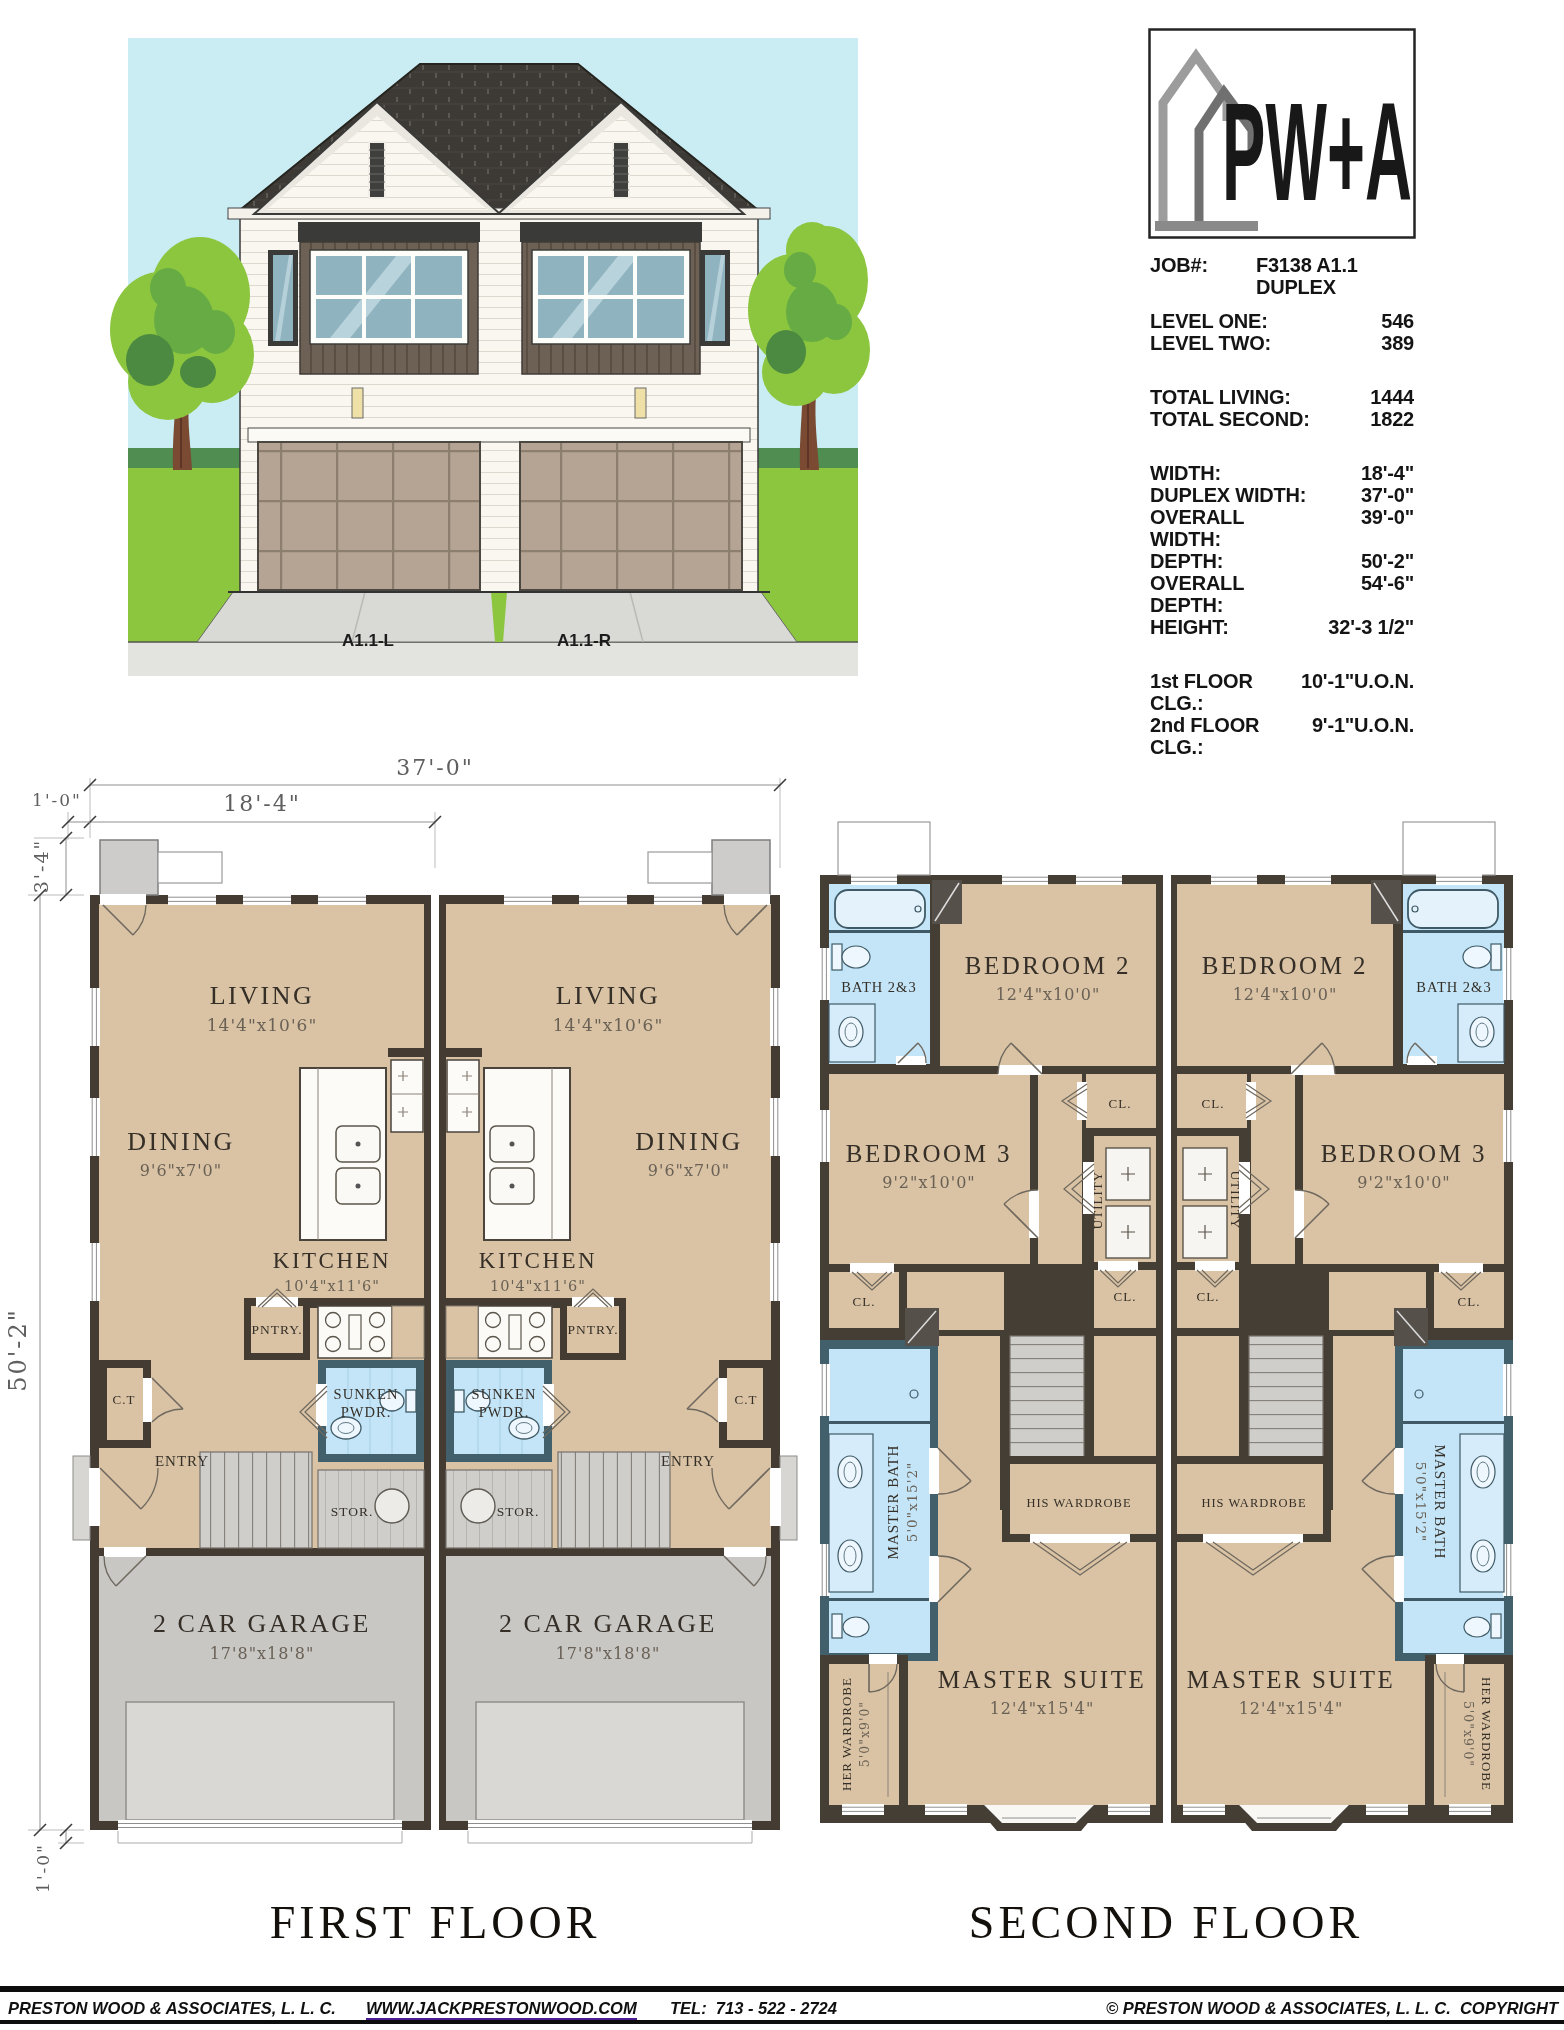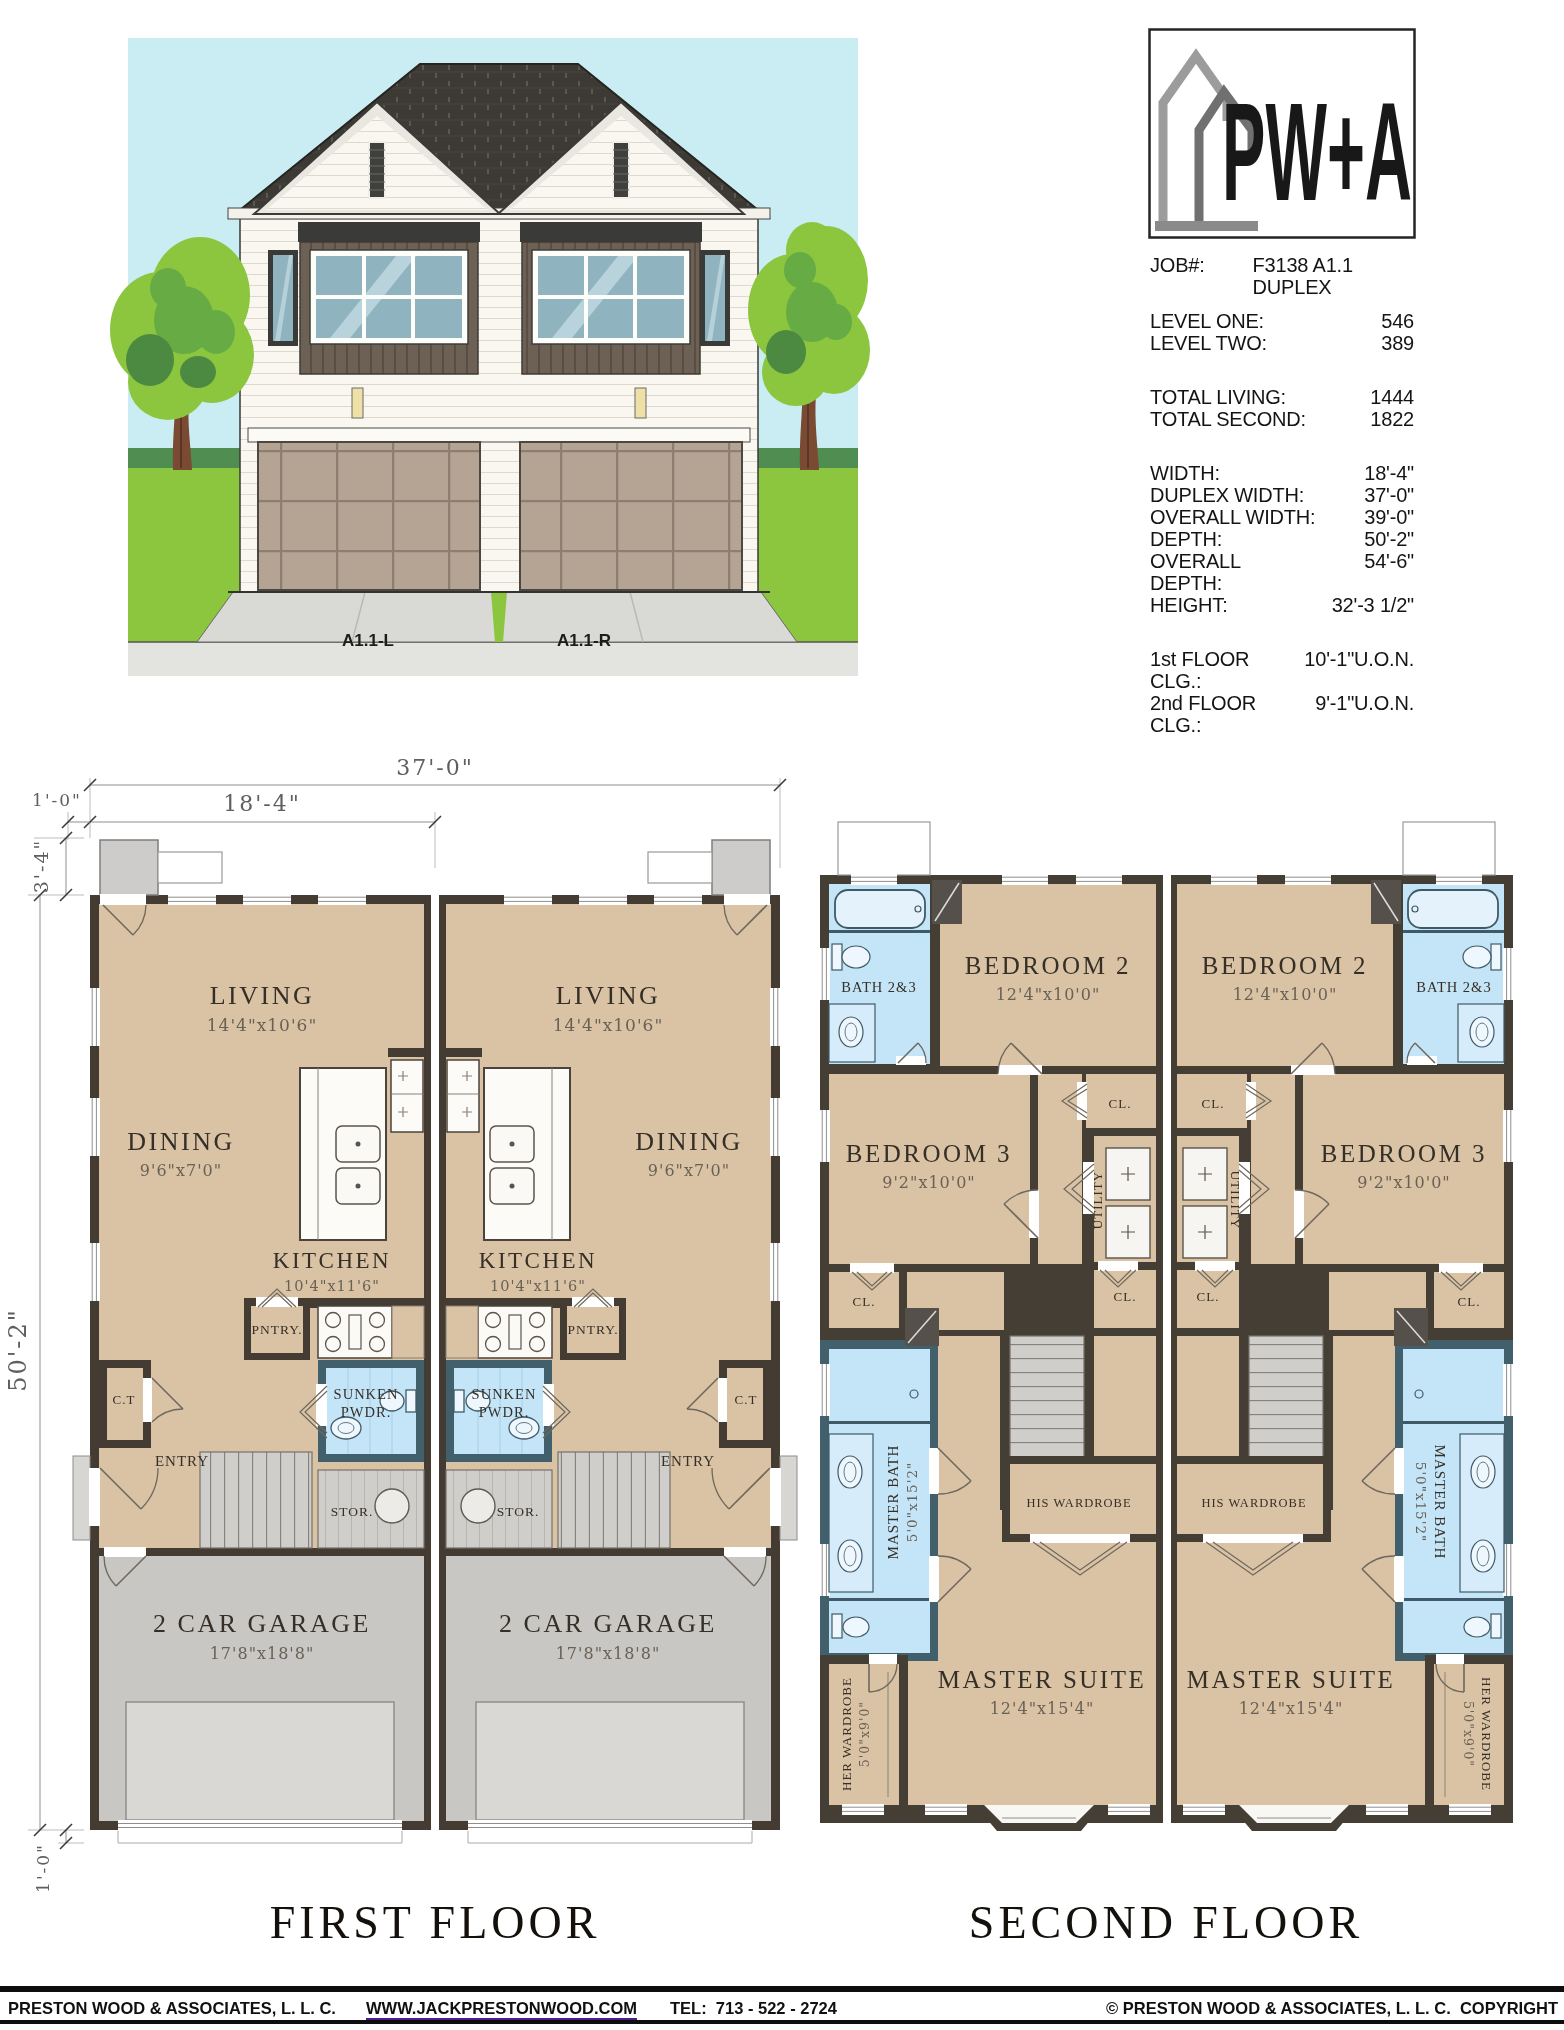--- a/index.html
+++ b/index.html
@@ -5,38 +5,38 @@
   html,body{margin:0;padding:0;background:#fff;}
   #page{position:relative;width:1564px;height:2030px;background:#ffffff;overflow:hidden;
         font-family:"Liberation Sans",sans-serif;}
   svg{position:absolute;display:block;}
   #elev{left:105px;top:20px;}
   #logo{left:1148px;top:28px;}
   #plan1{left:0px;top:730px;}
   #plan2{left:790px;top:730px;}
   
   #info{position:absolute;left:1150px;top:254px;width:264px;color:#141414;}
-  .irow{display:flex;justify-content:space-between;font-weight:400;font-size:20px;line-height:22px;letter-spacing:-0.2px;gap:48px;}
+  .irow{display:flex;justify-content:space-between;font-weight:700;font-size:20px;line-height:22px;letter-spacing:-0.2px;gap:48px;}
   .jrow{margin-bottom:12px;}
   .mt{margin-top:32px;}
   
   .t-name{font-family:"Liberation Serif",serif;fill:#352f28;text-anchor:middle;letter-spacing:2.5px;}
   .t-size{font-family:"DejaVu Serif",serif;fill:#6a6156;text-anchor:middle;letter-spacing:1px;}
   .t-sm{font-family:"Liberation Serif",serif;fill:#352f28;text-anchor:middle;letter-spacing:1px;}
   .t-dim{font-family:"DejaVu Serif",serif;fill:#5f5f5f;text-anchor:middle;letter-spacing:2px;}
   .t-title{font-family:"Liberation Serif",serif;fill:#14110c;text-anchor:middle;letter-spacing:4px;font-size:46px;}
   .elabel{font-family:"Liberation Sans",sans-serif;font-weight:700;font-size:17px;fill:#1c1c1c;text-anchor:middle;}
   .dl{stroke:#8f8f8f;stroke-width:1;}
   .xl{stroke:#b4b4b4;stroke-width:0.9;}
   .arc{fill:none;stroke:#6f685e;stroke-width:1.3;}
   .leaf{stroke:#6f685e;stroke-width:1.6;}
   .v{fill:none;stroke:#6f685e;stroke-width:1.2;}
   
   .bar{position:absolute;left:0;width:1564px;background:#0d0d0d;}
-  .ft{position:absolute;top:1996px;font-weight:700;font-size:16.5px;line-height:24px;color:#101010;white-space:pre;}
+  .ft{position:absolute;top:1996px;font-weight:700;font-size:16.5px;line-height:24px;color:#101010;white-space:pre;font-style:italic;}
   .uline{border-bottom:2px solid #4c1d95;padding-bottom:1px;}
 </style>
 </head>
 <body>
 
 <div id="page">
 
   <svg id="elev" width="780" height="660" viewBox="105 20 780 660">
     <defs>
       <pattern id="ps" width="10" height="11" patternUnits="userSpaceOnUse">

